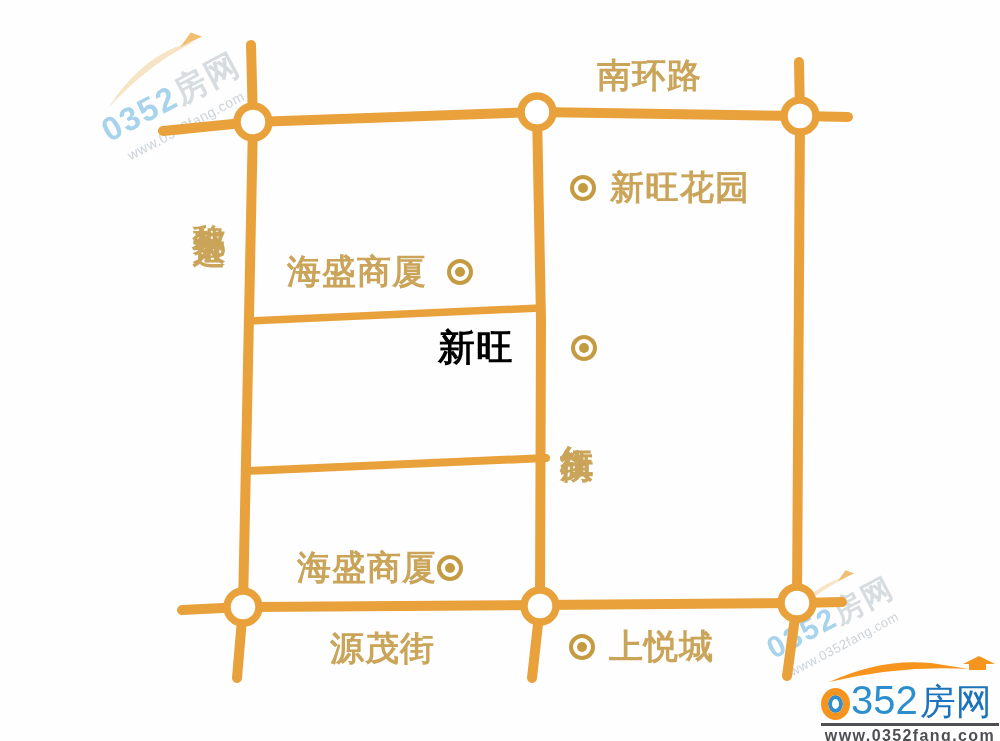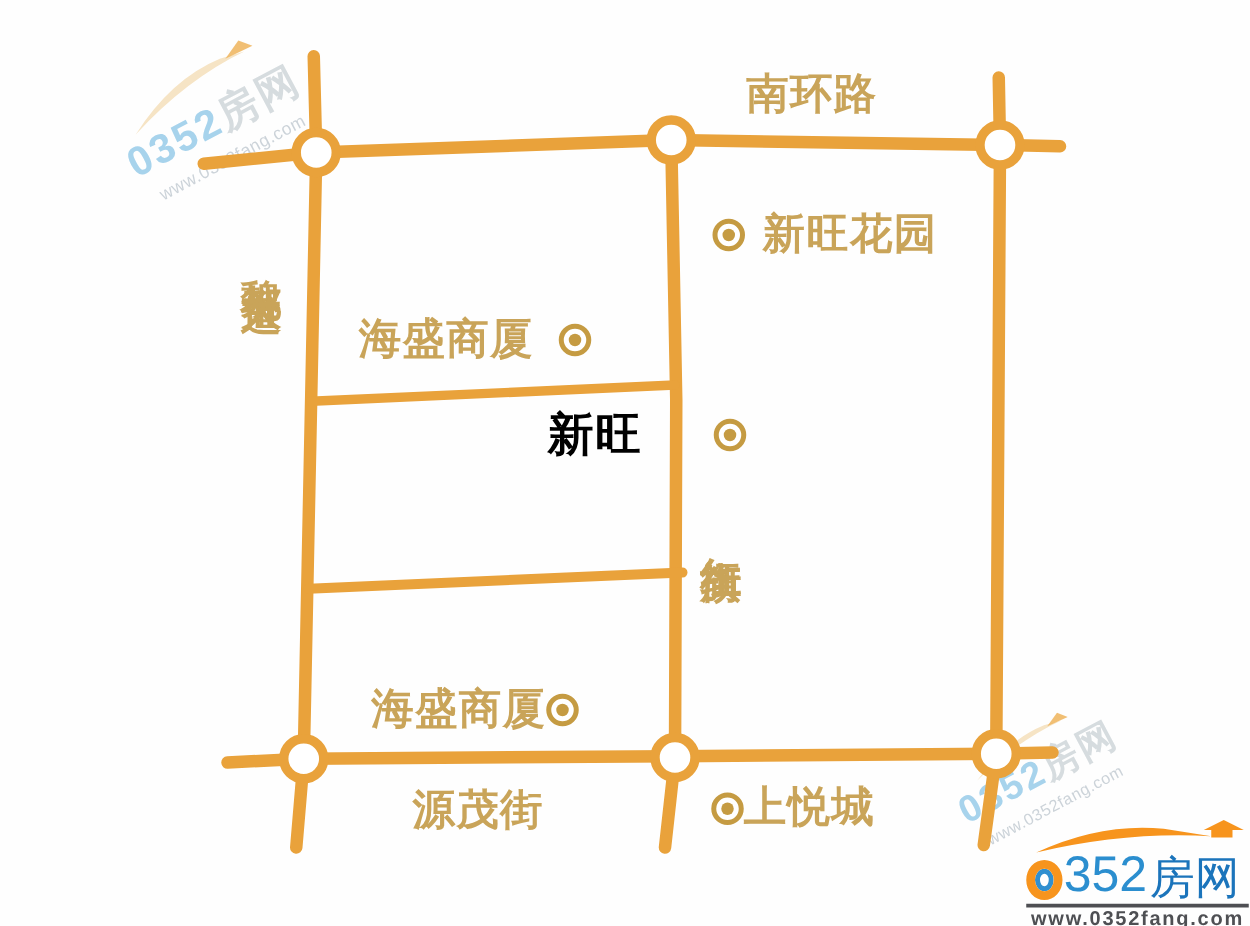--- a/index.html
+++ b/index.html
@@ -42,21 +42,21 @@
   .lbl-huayu{left:272px;top:326px;width:80px;white-space:normal;word-break:break-all;line-height:1.28;letter-spacing:2px;}
   .project{
     position:absolute;z-index:3;left:390px;top:328px;width:124px;text-align:right;
     color:#000000;font-weight:bold;font-size:37px;line-height:1.1;letter-spacing:1px;
   }
   .poi-row{position:absolute;z-index:3;display:flex;align-items:center;}
   .row-chengqu{left:287px;top:254px;gap:20px;}
   .row-xinwang{left:570px;top:170px;gap:14px;}
   .row-xintai{left:571px;top:335px;gap:14px;}
   .row-haisheng{left:297px;top:550px;}
-  .row-shangyue{left:569px;top:629px;}
+  .row-shangyue{left:569px;top:629px;gap:14px;}
   .poi-icon{
     width:26px;height:26px;box-sizing:border-box;border:4px solid #c59b42;border-radius:50%;
     background:#fff;display:flex;align-items:center;justify-content:center;flex:0 0 auto;
   }
   .poi-dot{width:10px;height:10px;border-radius:50%;background:#c59b42;}
 
   
   .logo{position:absolute;z-index:4;left:821px;top:656px;width:178px;display:flex;flex-direction:column;}
   .logo-roof{display:block;margin-bottom:-3px;}
   .logo-brand{display:flex;align-items:flex-end;line-height:1;font-weight:normal;white-space:nowrap;}

